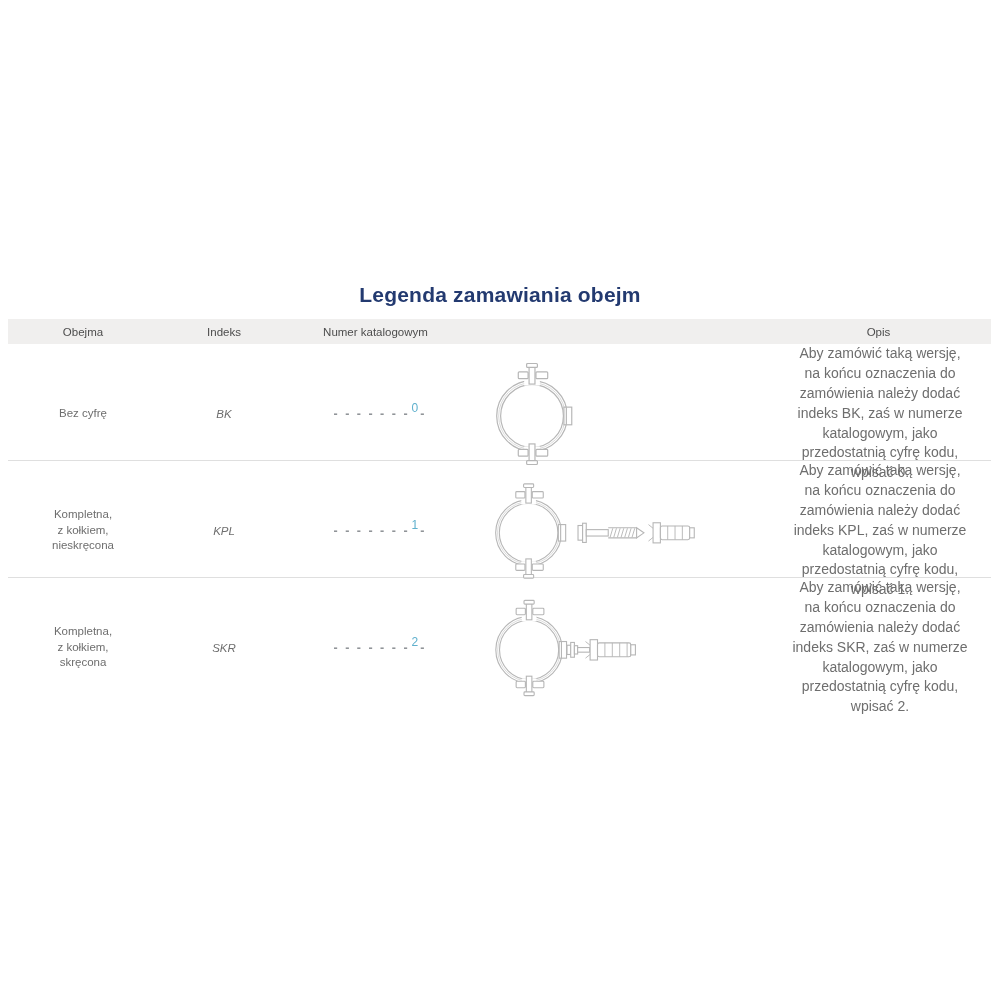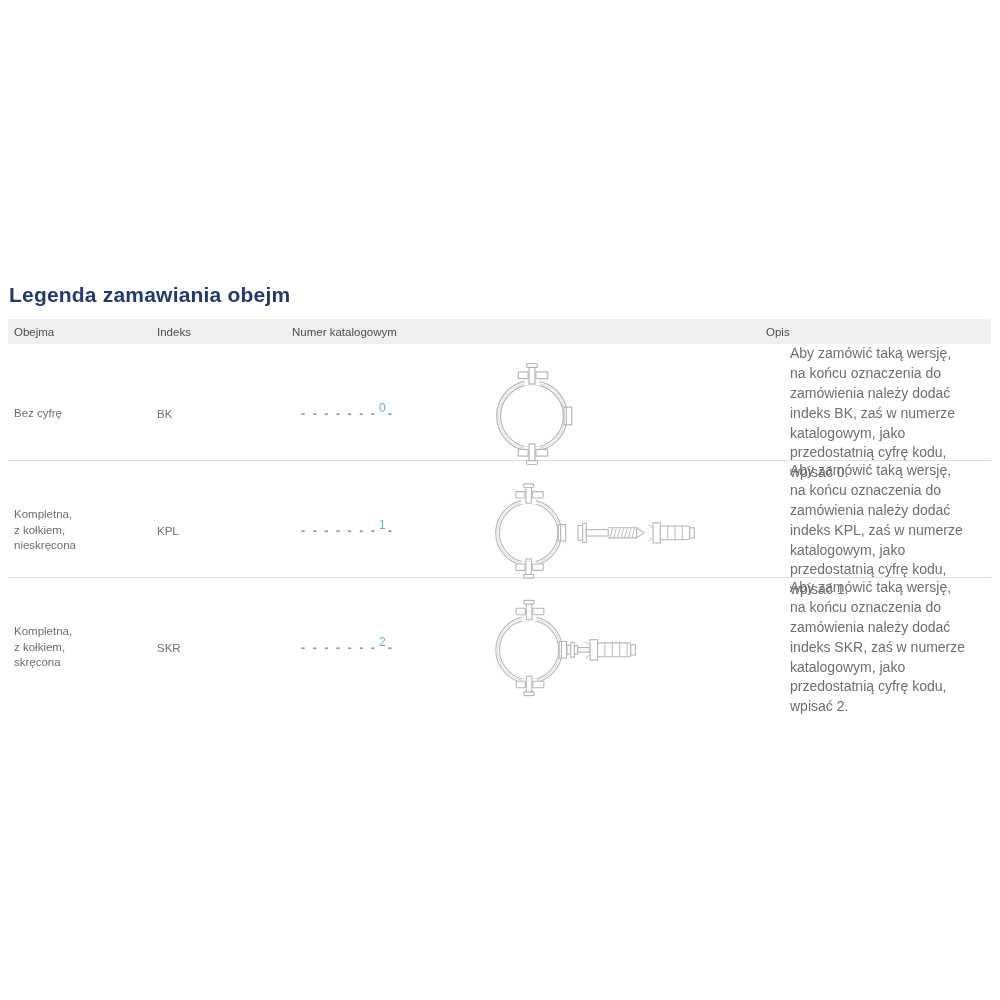--- a/index.html
+++ b/index.html
@@ -1,19 +1,19 @@
 <!DOCTYPE html>
 <html><head>
 <meta charset="utf-8">
 <style>
   * { margin: 0; padding: 0; box-sizing: border-box; }
   html, body { background: #ffffff; width: 1000px; height: 1000px; overflow: hidden; }
   body { font-family: "Liberation Sans", sans-serif; color: #6e6e6e; }
 
-  .page { width: 1000px; padding: 283px 9px 0 8px; }
+  .page { width: 1000px; padding: 283px 9px 0 8px; text-align: center; }
 
   .title {
     font-size: 21px;
     font-weight: bold;
     color: #233a70;
     letter-spacing: 0.2px;
     margin-bottom: 12px;
     padding-left: 1px;
   }
 
@@ -39,21 +39,21 @@
   .trow {
     height: 117px;
     align-items: center;
     font-size: 11.5px;
     color: #6e6e6e;
     border-bottom: 1px solid #dfdfdf;
   }
   .trow:last-child { border-bottom: none; }
 
   .td.col-obejma { padding-left: 6px; white-space: pre-line; line-height: 1.35; }
-  .td.col-indeks { padding-left: 5px; }
+  .td.col-indeks { padding-left: 5px; font-style: italic; }
 
   .td.col-numer { padding-left: 10px; white-space: nowrap; }
   .mask {
     color: #909498;
     font-size: 12.5px;
     letter-spacing: 2px;
     font-weight: bold;
   }
   .digit {
     color: #5fb0cd;

